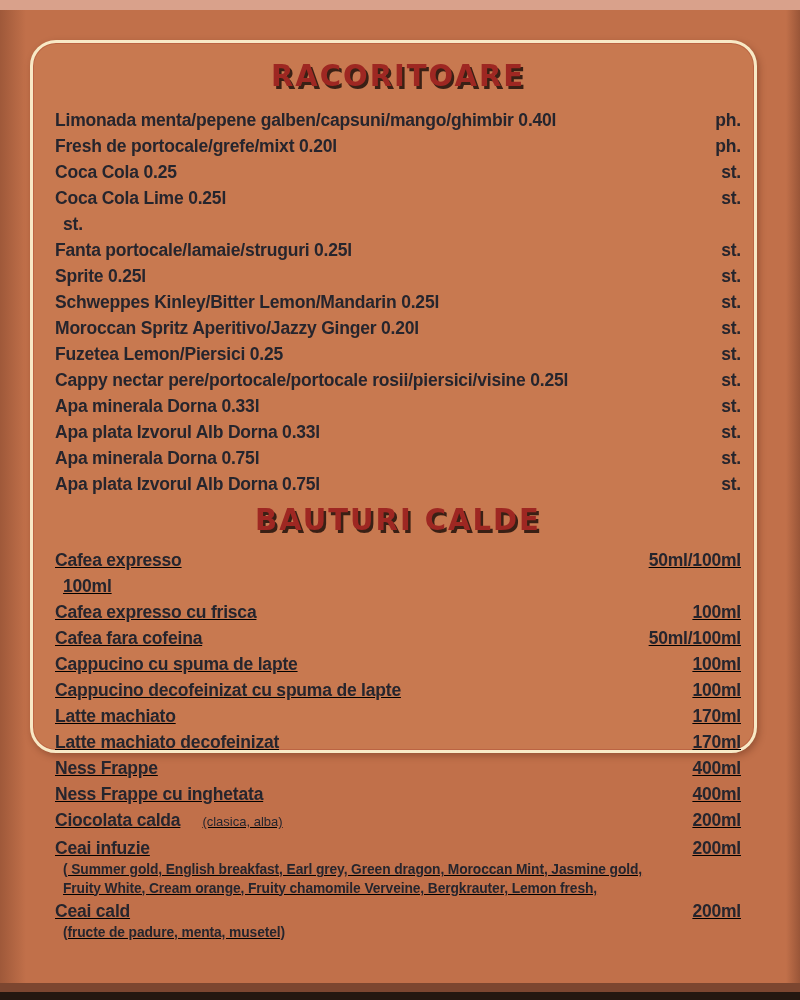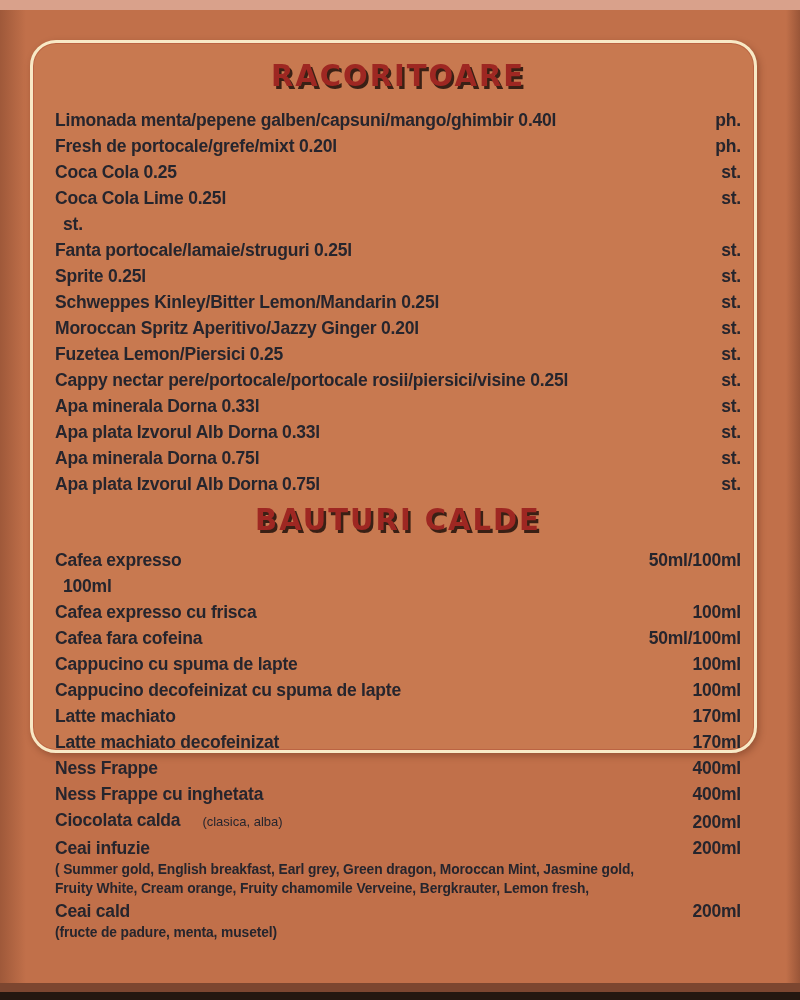--- a/index.html
+++ b/index.html
@@ -39,32 +39,33 @@
     text-align:center;
     font-family:"DejaVu Sans","Liberation Sans",sans-serif;
     font-weight:bold;font-size:29px;line-height:38px;
     color:var(--heading-red);
     letter-spacing:2px;
     text-shadow:2.5px 2.5px 0 rgba(32,16,10,.85);
     transform:scaleY(1.04);
   }
   .section-1 .rows{margin-top:12px;}
   .section-2 .menu-title{margin-top:4px;}
-  .section-2 .rows{margin-top:8px;}
+  .section-2 .rows{margin-top:8px;text-decoration:underline;}
   .row{
-    display:flex;justify-content:space-between;align-items:flex-end;
+    display:flex;justify-content:space-between;align-items:flex-start;
     line-height:26px;font-size:17.5px;font-weight:bold;color:var(--item-text);
     letter-spacing:-0.2px;
   }
   .row .name{white-space:nowrap;}
   .row .suffix{font-size:13px;font-weight:normal;margin-left:22px;letter-spacing:0;}
   .row .price{white-space:nowrap;margin-left:8px;}
   .note-line{
     font-size:13.8px;font-weight:bold;line-height:18.5px;color:var(--item-text);
     letter-spacing:-0.1px;
+    margin-left:8px;
   }
 </style>
 </head>
 <body>
 
 <div class="top-strip"></div>
 <div class="left-shade"></div>
 <div class="right-shade"></div>
 <div class="bottom-band"></div>
 <div class="bottom-edge"></div>

